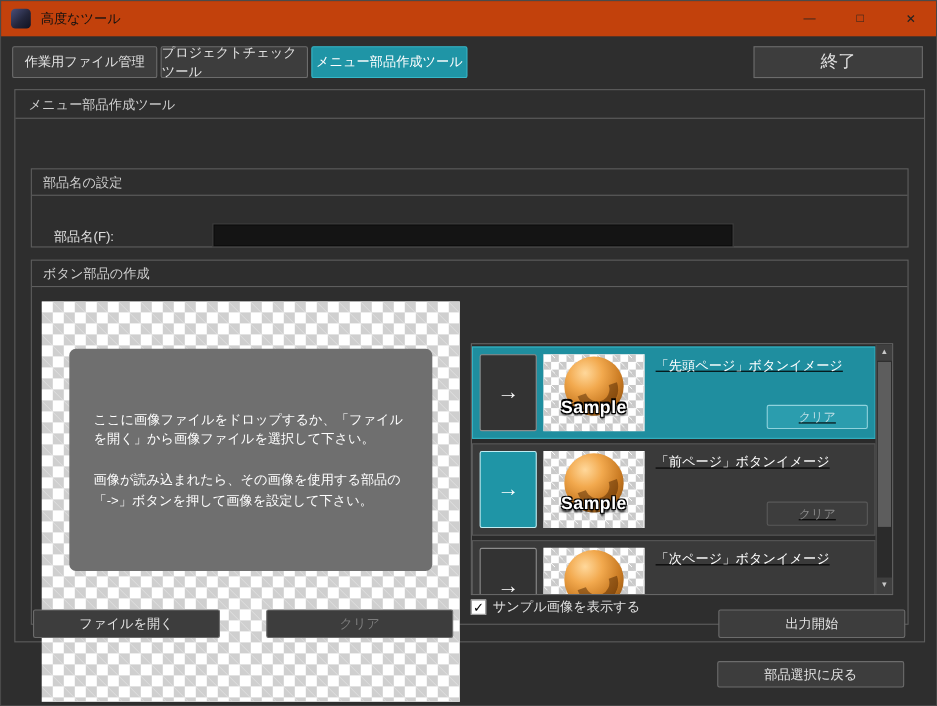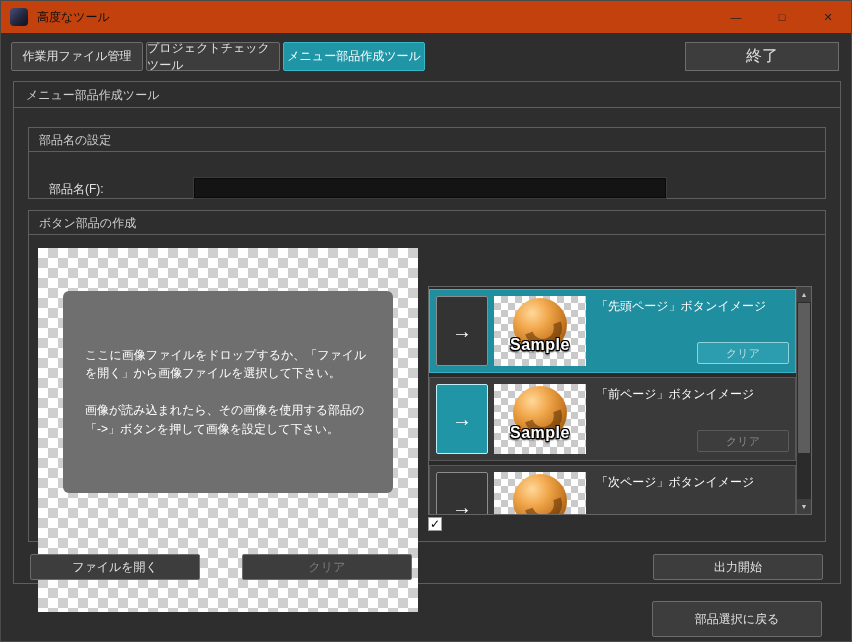--- a/index.html
+++ b/index.html
@@ -23,21 +23,21 @@
          display:flex; align-items:center; justify-content:center; border-radius:2px; }
   .tab.active { background:#1f95a6; border-color:#36b7c8; color:#ffffff; }
   .tab-1 { width:138px; } .tab-2 { width:134px; } .tab-3 { width:132px; } .tab-4 { width:142px; }
   .exit-btn { margin-left:auto; width:154px; height:29px; background:#3d3d3d; border:1px solid #6c6c6c;
               color:#e2e2e2; font-size:16px; display:flex; align-items:center; justify-content:center; border-radius:0; }
 
   
   .panel { position:absolute; left:12px; top:80px; width:828px; height:503px; border:1px solid #5e5e5e; }
   .panel-title { height:26px; line-height:26px; padding-left:12px; font-size:12px; color:#cfcfcf; border-bottom:1px solid #5e5e5e; }
 
-  .section { position:absolute; border:1px solid #5e5e5e; }
+  .section { position:absolute; border:1px solid #5e5e5e;margin-top:26px; }
   .sec-title { height:24px; line-height:24px; padding-left:10px; font-size:12px; color:#cfcfcf; border-bottom:1px solid #5e5e5e; }
 
   
   .name-section { left:14px; top:45px; width:798px; height:72px; }
   .name-row { display:flex; align-items:flex-end; height:46px; padding-left:20px; }
   .name-label { font-size:12px; color:#e0e0e0; width:145px; }
   .name-input { width:472px; height:20px; background:#141414; border:1px solid #0a0a0a; outline:1px solid #3c3c3c;
                 color:#eeeeee; font-size:12px; padding:0 4px; }
 
   
@@ -77,21 +77,21 @@
     background-position:0 0,7px 7px; }
   .ball { position:absolute; left:19px; top:2px; width:54px; height:54px; border-radius:50%;
           background:radial-gradient(circle at 35% 28%, #ffd89b 0%, #f2a94e 30%, #c97a22 62%, #6d3d0c 100%); }
   .ball::after { content:""; position:absolute; left:11px; top:11px; width:22px; height:22px; border-radius:50%;
                  border:8px solid rgba(80,38,0,0.5); border-left-color:transparent; border-top-color:transparent;
                  transform:rotate(25deg); }
   .sample-text { position:absolute; bottom:12px; left:0; right:0; text-align:center; color:#ffffff; font-weight:bold;
                  font-size:16px; letter-spacing:0.5px;
                  text-shadow:1px 1px 0 #000,-1px -1px 0 #000,1px -1px 0 #000,-1px 1px 0 #000,0 2px 2px #000; }
 
-  .item-right { flex:1; margin-left:10px; display:flex; flex-direction:column; justify-content:space-between; }
+  .item-right { flex:1; margin-left:10px; display:flex; flex-direction:column; justify-content:space-between;text-decoration:underline; }
   .item-label { font-size:12px; color:#ffffff; margin-top:2px; white-space:nowrap; }
   .clear-btn { align-self:flex-end; width:92px; height:22px; font-size:11px; border-radius:2px; margin-bottom:2px; }
   .clear-on-selected { background:#2b9dae; border:1px solid #8fd2dc; color:#bfdfe6; }
   .clear-disabled { background:#3d3d3d; border:1px solid #5a5a5a; color:#8a8a8a; }
 
   
   .scrollbar { position:absolute; right:0; top:0; bottom:0; width:15px; background:#2b2b2b; border-left:1px solid #555555; }
   .sb-btn { position:absolute; left:0; width:14px; height:15px; background:#3f3f3f; color:#c8c8c8; font-size:7px;
             display:flex; align-items:center; justify-content:center; }
   .sb-up { top:0; } .sb-down { bottom:0; }
@@ -102,21 +102,21 @@
   .checkbox { width:14px; height:14px; background:#ffffff; border:1px solid #9a9a9a; color:#000000;
               font-size:12px; line-height:12px; text-align:center; font-weight:bold; }
   .checkbox-label { font-size:12px; color:#e0e0e0; }
 
   
   .btn { background:#3d3d3d; border:1px solid #6c6c6c; color:#e2e2e2; font-size:12px; border-radius:2px; }
   .open-btn   { position:absolute; left:16px;  top:472px; width:170px; height:26px; }
   .clear-main { position:absolute; left:228px; top:472px; width:170px; height:26px; color:#7d7d7d; }
   .output-btn { position:absolute; right:17px; top:472px; width:170px; height:26px; }
 
-  .back-btn { position:absolute; right:29px; top:600px; width:170px; height:36px;
+  .back-btn { position:absolute; right:29px; top:600px; width:170px; height:24px;
               background:#3d3d3d; border:1px solid #6c6c6c; color:#e2e2e2; font-size:12px; border-radius:2px; }
 </style>
 </head>
 <body>
 
 <div class="window">
 
   <div class="titlebar">
     <span class="app-icon"></span>
     <span class="title-text">高度なツール</span>
@@ -195,20 +195,21 @@
 
         <div class="scrollbar">
           <div class="sb-btn sb-up">▲</div>
           <div class="sb-thumb"></div>
           <div class="sb-btn sb-down">▼</div>
         </div>
       </div>
 
       <div class="checkbox-row">
         <span class="checkbox">✓</span>
+        <span class="checkbox-label">サンプル画像を表示する</span>
       </div>
     </div>
 
     <button class="btn open-btn">ファイルを開く</button>
     <button class="btn clear-main">クリア</button>
     <button class="btn output-btn">出力開始</button>
   </div>
 
   <button class="back-btn">部品選択に戻る</button>
 

